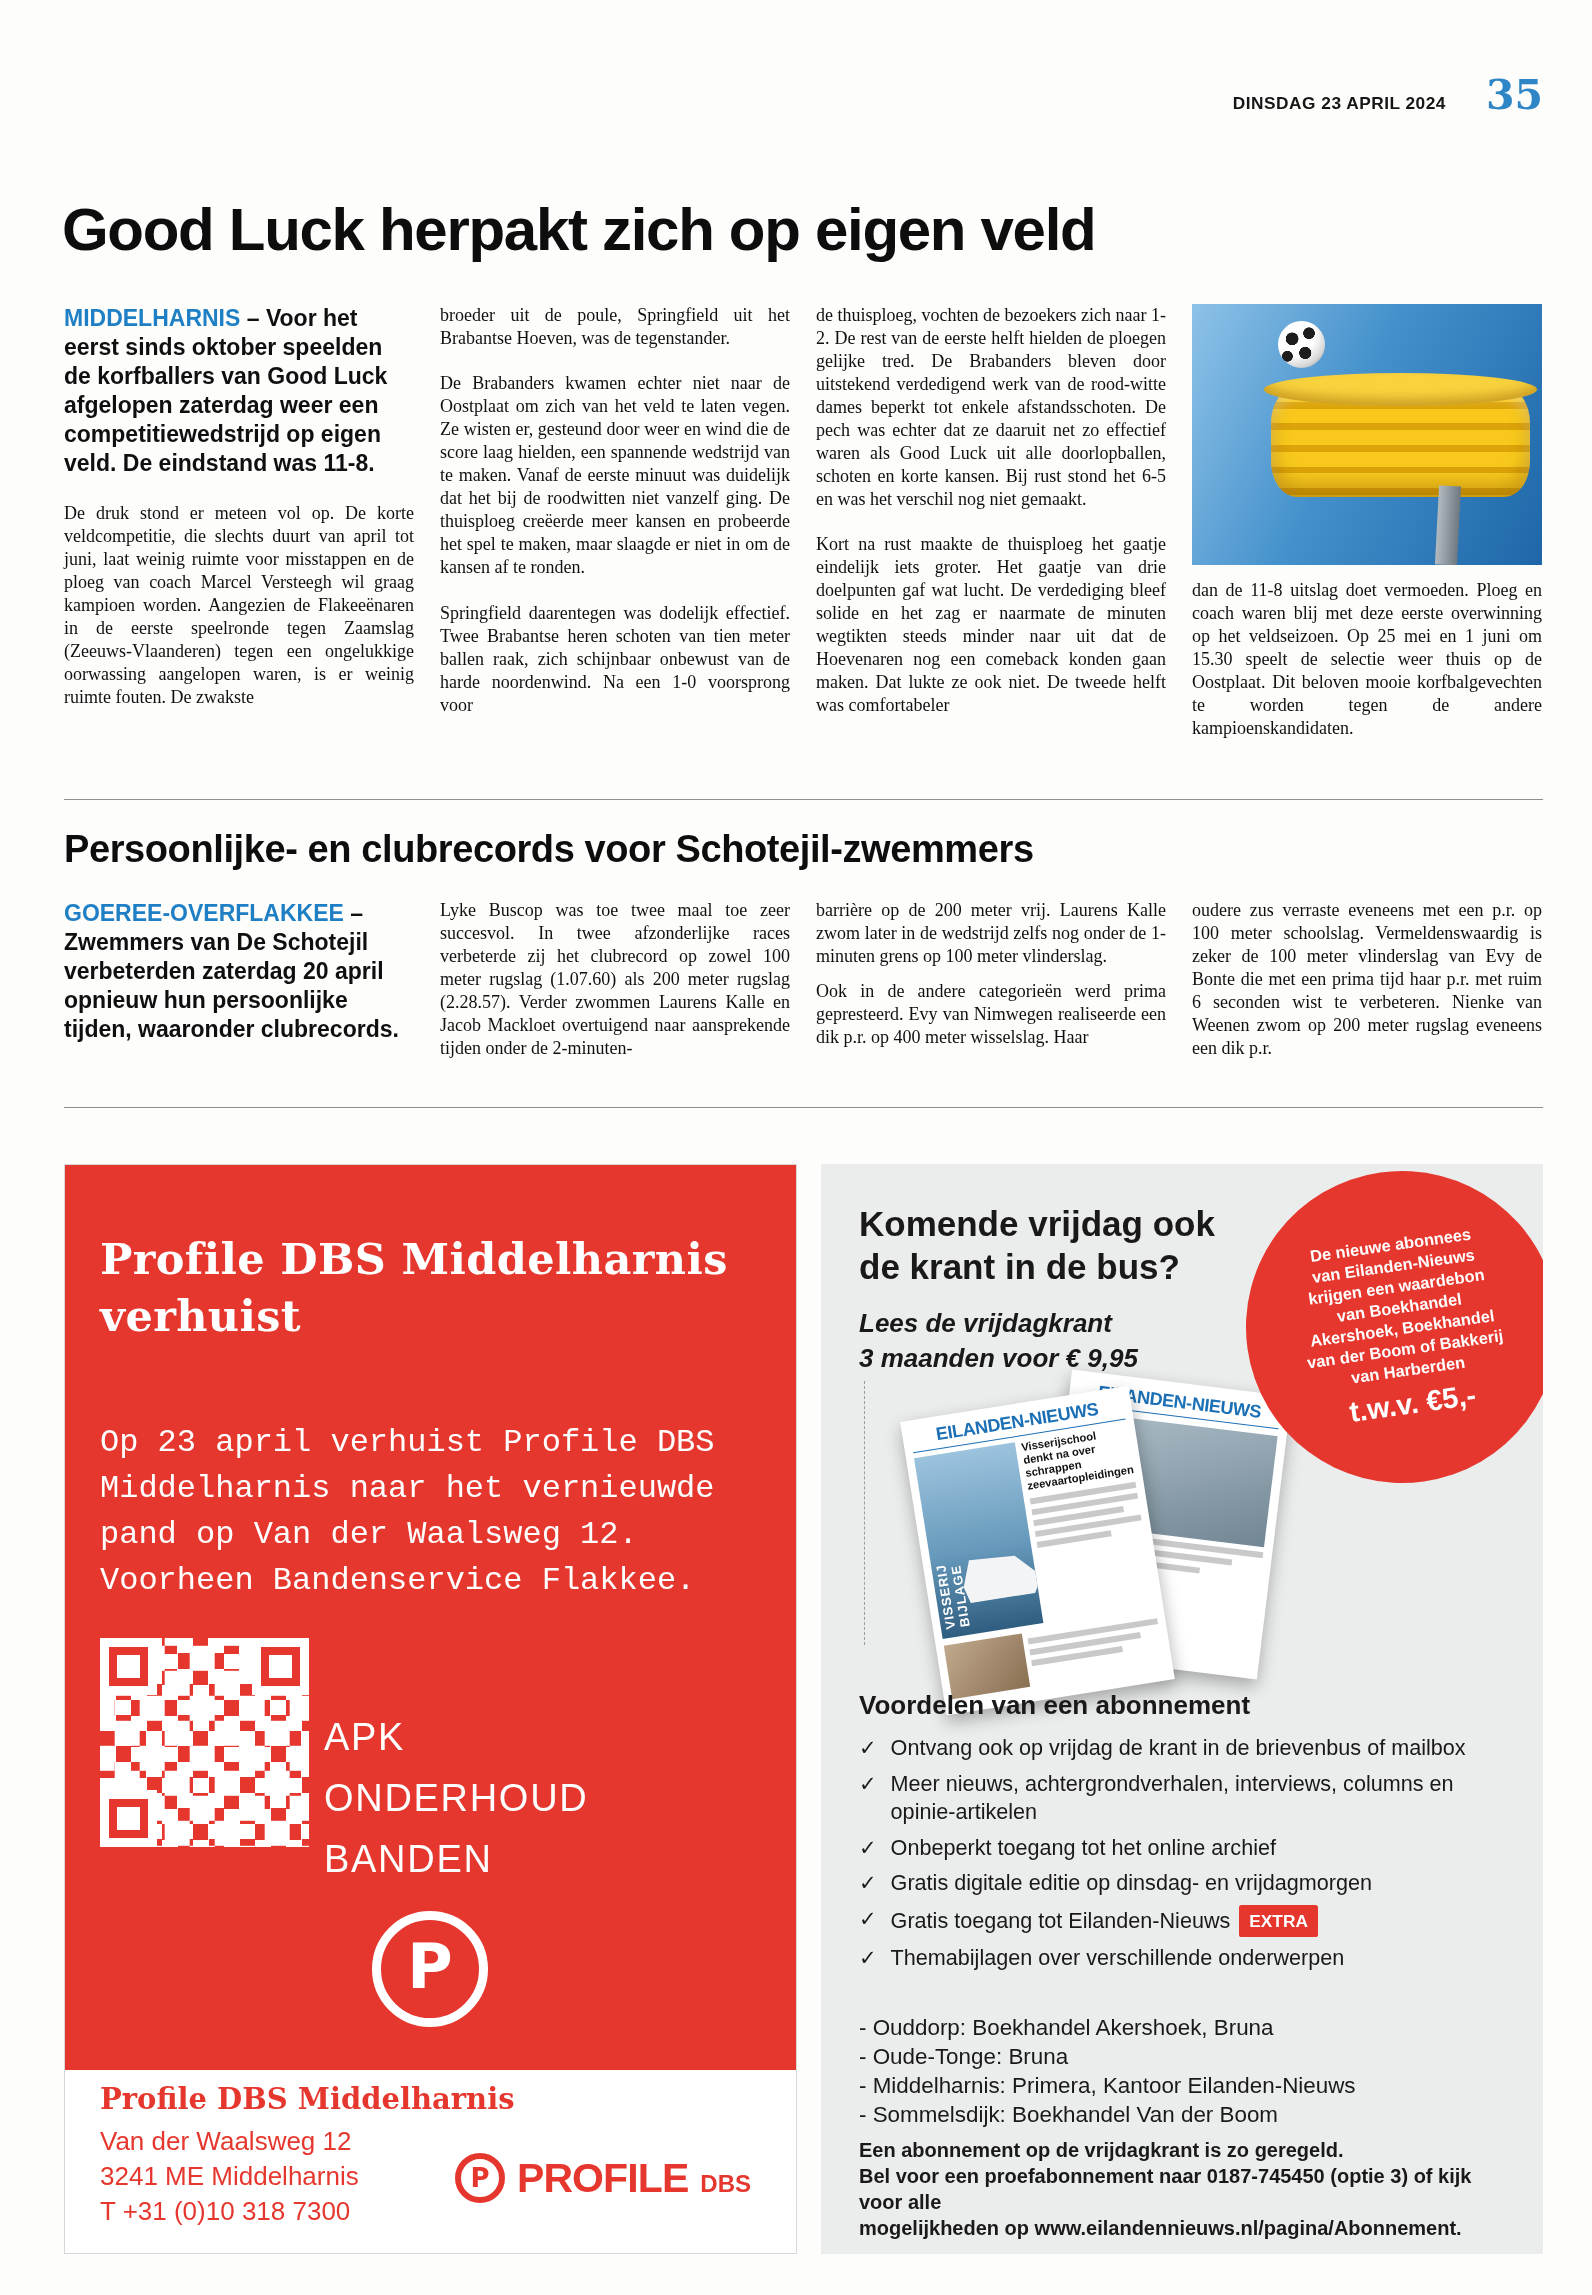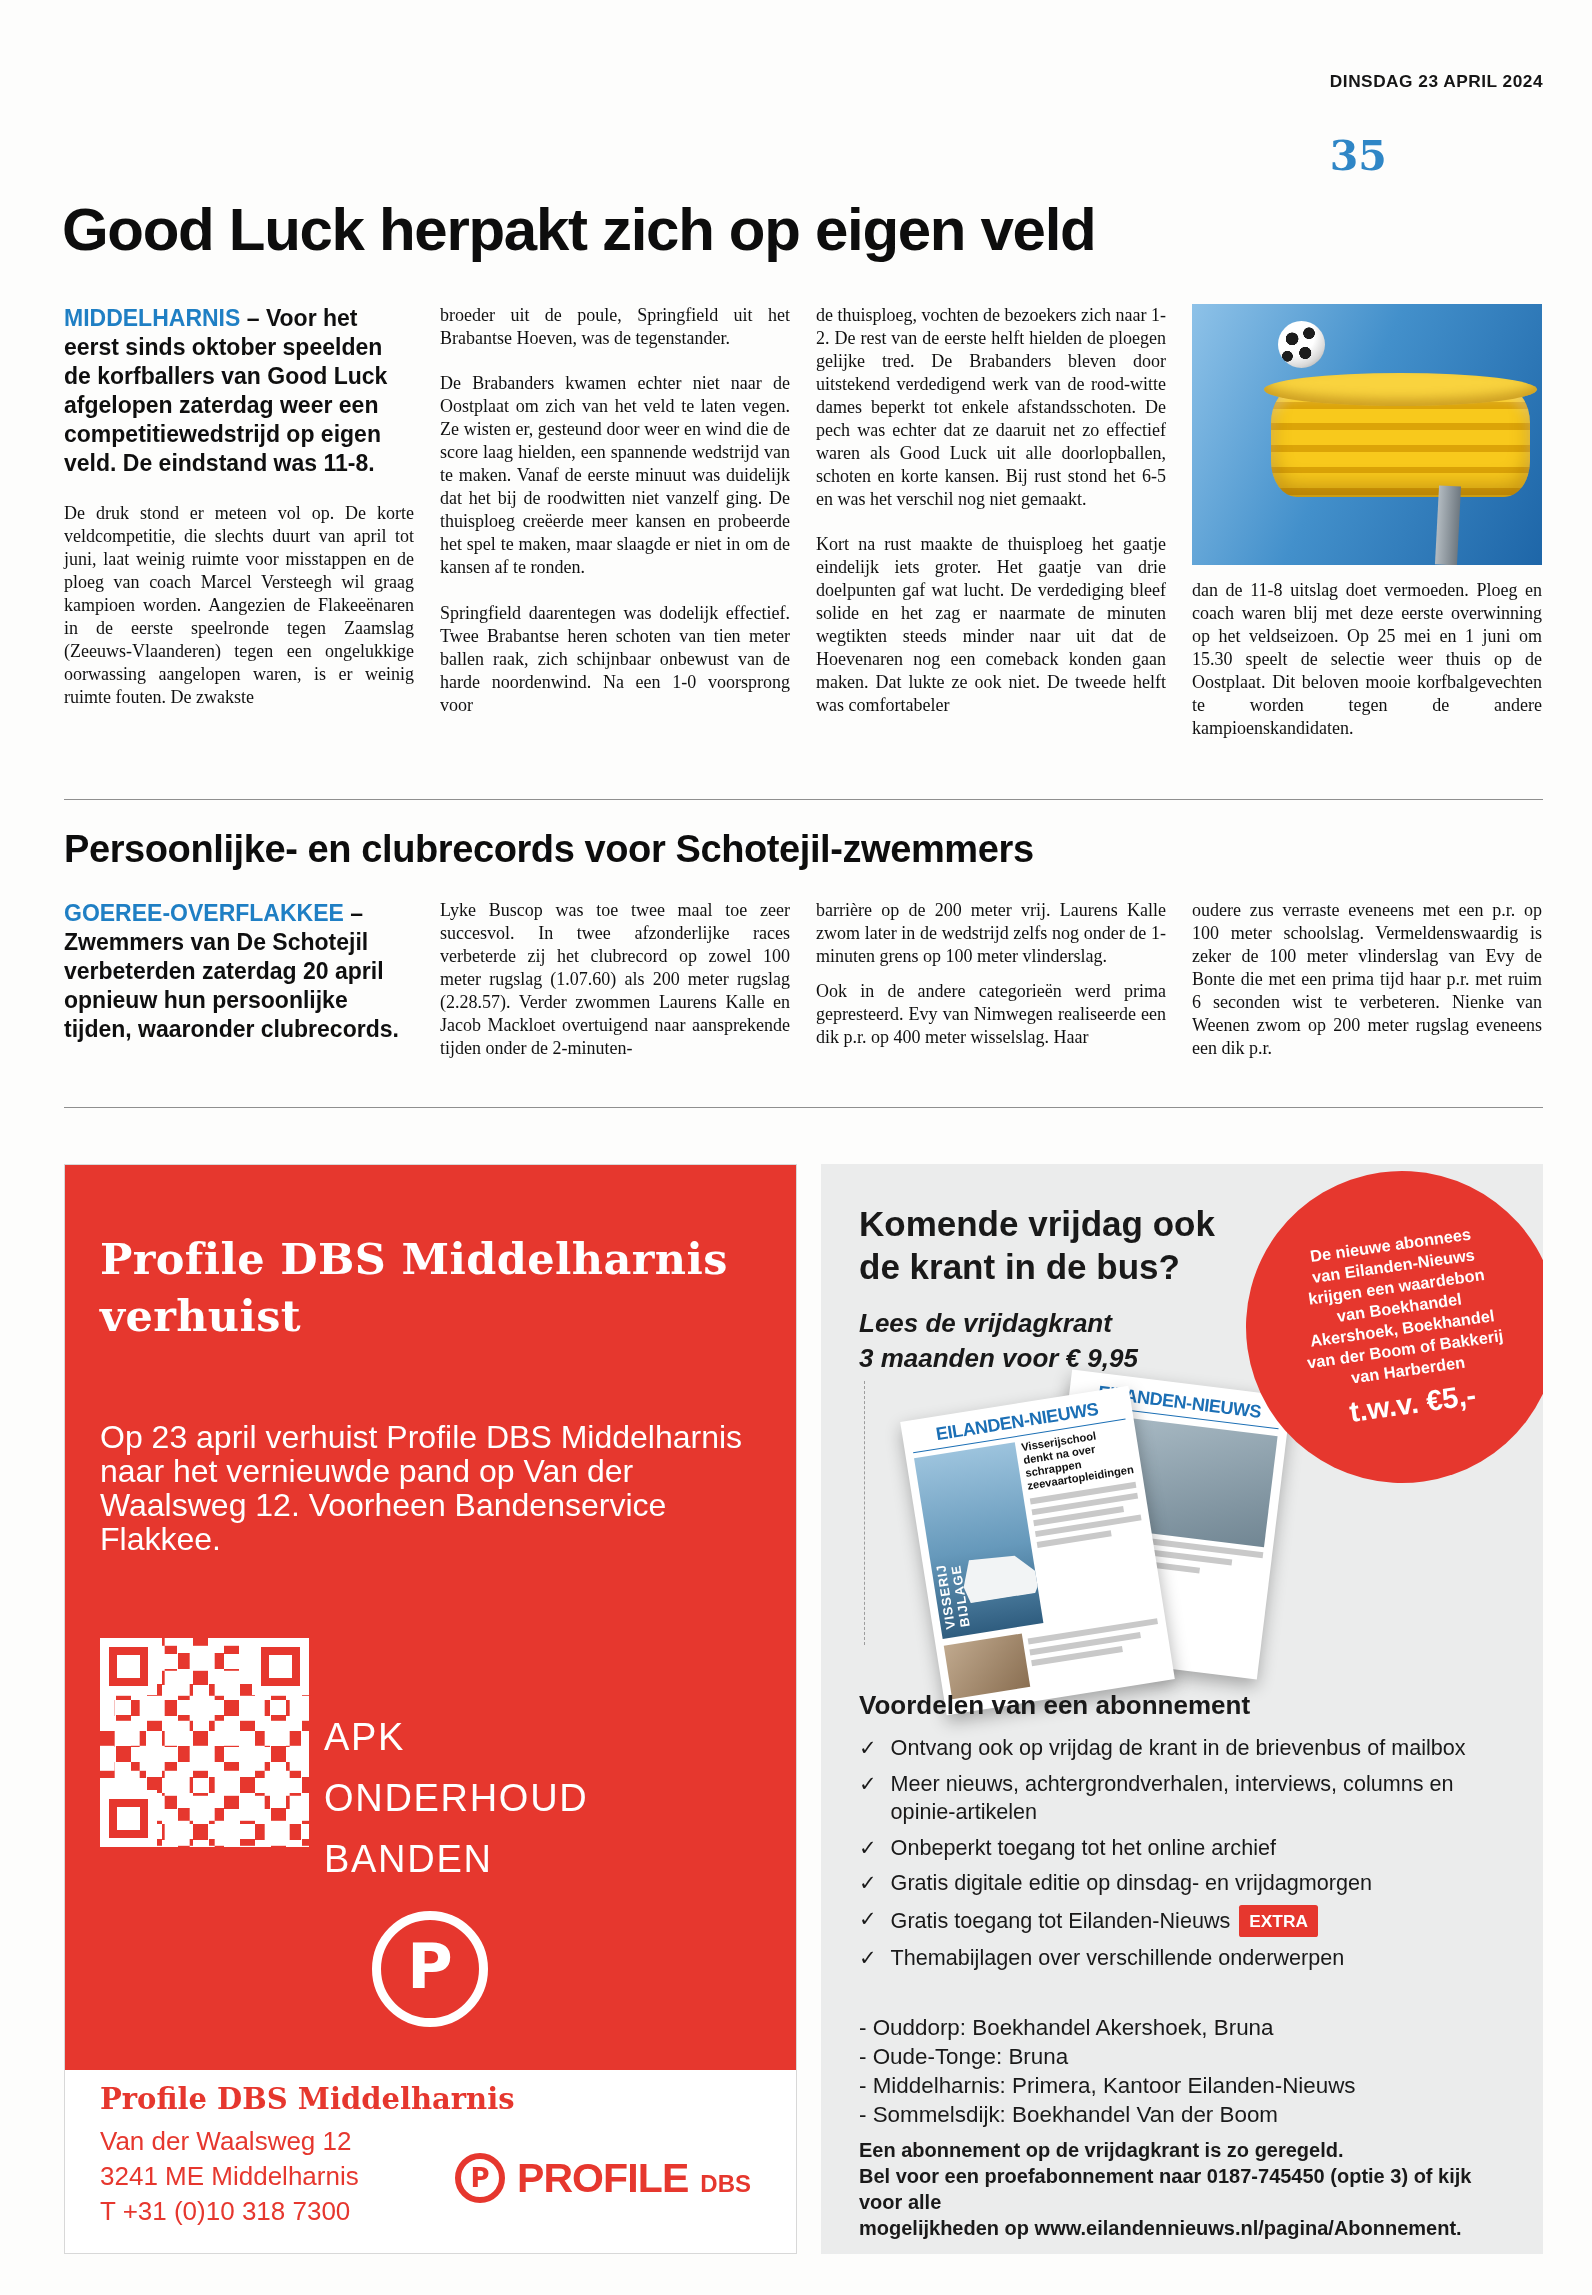--- a/index.html
+++ b/index.html
@@ -2,21 +2,21 @@
 <html style="font-size:14px"><head>
 <meta charset="utf-8">
 <style>
   * { margin:0; padding:0; box-sizing:border-box; }
   html,body { background:#8a8a8a; }
   .page { position:relative; width:1592px; height:2295px; background:#fdfdfc;
           font-family:"Liberation Serif", serif; color:#141414; overflow:hidden; margin:0 auto; }
   .pre { white-space:pre-line; }
 
   
-  .header { position:absolute; top:71px; right:49px; display:flex; align-items:baseline; gap:40px;flex-direction:column; }
+  .header { position:absolute; top:71px; right:49px; display:flex; align-items:baseline; gap:40px; }
   .header .date { font-family:"Liberation Sans", sans-serif; font-weight:bold; font-size:17.3px; letter-spacing:0.5px; color:#161616; }
   .header .pagenum { font-family:"DejaVu Serif", serif; font-weight:bold; font-size:41px; color:#2f86c6; }
 
   
   .headline-1 { position:absolute; left:62px; top:195px; width:1476px;
     font-family:"Liberation Sans", sans-serif; font-weight:bold; font-size:60px; letter-spacing:-1.3px; color:#0d0d0d; }
   .article-1 { position:absolute; left:64px; top:304px; width:1479px; display:flex; gap:26px; }
   .col { width:350px; flex:0 0 350px; }
   .lead { font-family:"Liberation Sans", sans-serif; font-weight:bold; font-size:23px; line-height:29px; color:#0f0f0f; margin-bottom:24px; }
   .loc { color:#1f7fc4; }
@@ -49,21 +49,21 @@
   .article-2 { position:absolute; left:64px; top:828px; width:1479px; }
   .headline-2 { font-family:"Liberation Sans", sans-serif; font-weight:bold; font-size:38px; letter-spacing:-0.4px; color:#0d0d0d; }
   .article-2 .cols { display:flex; gap:26px; margin-top:28px; }
 
   
   .profile-ad { position:absolute; left:64px; top:1164px; width:733px; height:1090px; background:#be185d; border:0.9px solid #d8d8d8; }
   .profile-red { position:relative; width:100%; height:905px; background:#e6372e; color:#fff; }
   .profile-red .ad-h { position:absolute; left:35px; top:66px; width:673px;
     font-family:"DejaVu Serif", serif; font-weight:bold; font-size:43px; line-height:57px; letter-spacing:0.4px; }
   .profile-red .ptext { position:absolute; left:35px; top:255px; width:673px;
-    font-family:Liberation Sans, sans-serif; font-size:32px; line-height:34px; }
+    font-family:Liberation Mono, monospace; font-size:32px; line-height:46px; }
   .qr { position:absolute; left:35px; top:473px; width:209px; height:209px;
     background-image:
       repeating-conic-gradient(#ffffff 0% 25%, transparent 0% 50%),
       repeating-conic-gradient(#ffffff 0% 25%, transparent 0% 50%);
     background-size:31px 31px, 50px 50px;
     background-position:0 0, 14.7px 7.8px; }
   .qr .finder { position:absolute; width:57px; height:57px; border:9.5px solid #fff; background:#e6372e; }
   .qr .finder::after { content:""; position:absolute; inset:7.8px; background:#fff; }
   .qr .f-tl { left:0; top:0; } .qr .f-tr { right:0; top:0; } .qr .f-bl { left:0; bottom:0; }
   .services { position:absolute; left:259px; top:542px;

